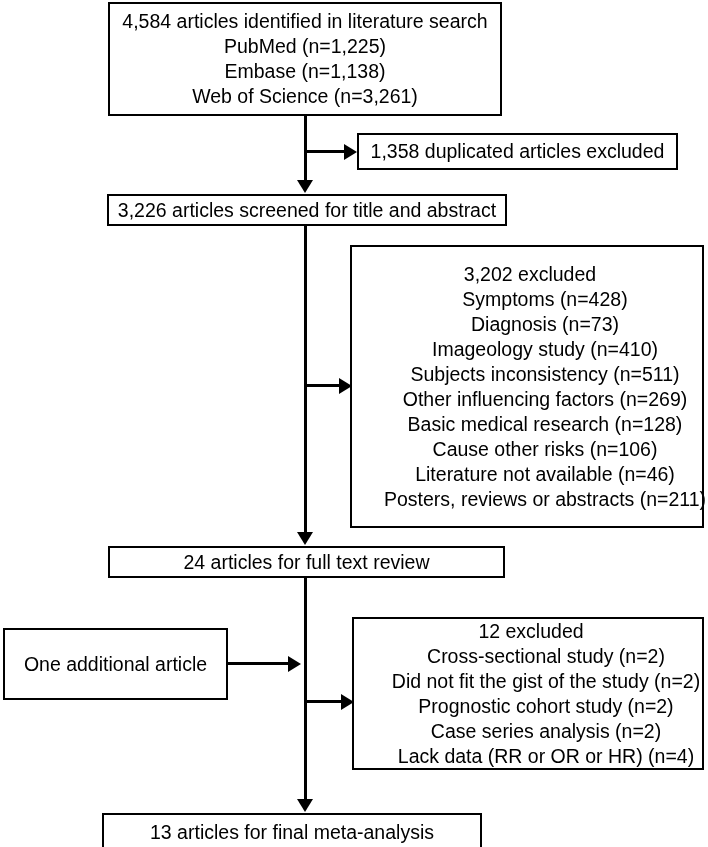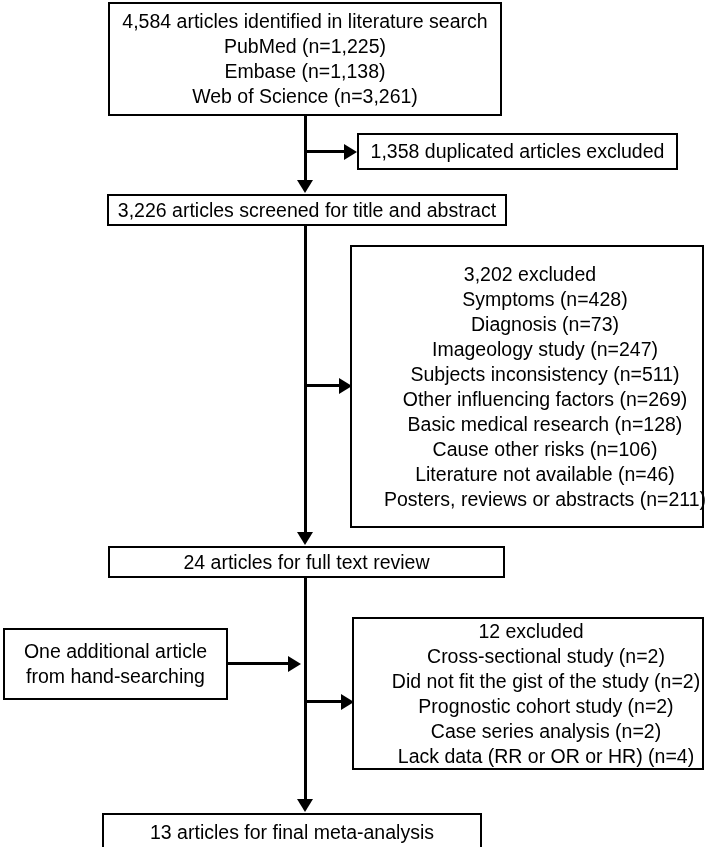--- a/index.html
+++ b/index.html
@@ -120,36 +120,35 @@
   </div>
 
   <div class="box center pad-h" style="left:107px; top:194px; width:400px; height:32px;">
     <span class="t">3,226 articles screened for title and abstract</span>
   </div>
 
   <div class="box left" style="left:350px; top:245px; width:354px; height:283px;">
     <span class="t">3,202 excluded</span>
     <span class="t ind">Symptoms (n=428)</span>
     <span class="t ind">Diagnosis (n=73)</span>
-    <span class="t ind">Imageology study (n=247)</span>
+    <span class="t ind">Imageology study (n=410)</span>
     <span class="t ind">Subjects inconsistency (n=511)</span>
     <span class="t ind">Other influencing factors (n=269)</span>
     <span class="t ind">Basic medical research (n=128)</span>
     <span class="t ind">Cause other risks (n=106)</span>
     <span class="t ind">Literature not available (n=46)</span>
     <span class="t ind">Posters, reviews or abstracts (n=211)</span>
   </div>
 
   <div class="box center pad-h" style="left:108px; top:546px; width:397px; height:32px;">
     <span class="t">24 articles for full text review</span>
   </div>
 
   <div class="box center pad-h" style="left:3px; top:628px; width:225px; height:72px;">
     <span class="t">One additional article</span>
-    <span class="t">from hand-searching</span>
   </div>
 
   <div class="box left" style="left:352px; top:617px; width:352px; height:153px;">
     <span class="t">12 excluded</span>
     <span class="t ind">Cross-sectional study (n=2)</span>
     <span class="t ind">Did not fit the gist of the study (n=2)</span>
     <span class="t ind">Prognostic cohort study (n=2)</span>
     <span class="t ind">Case series analysis (n=2)</span>
     <span class="t ind">Lack data (RR or OR or HR) (n=4)</span>
   </div>

